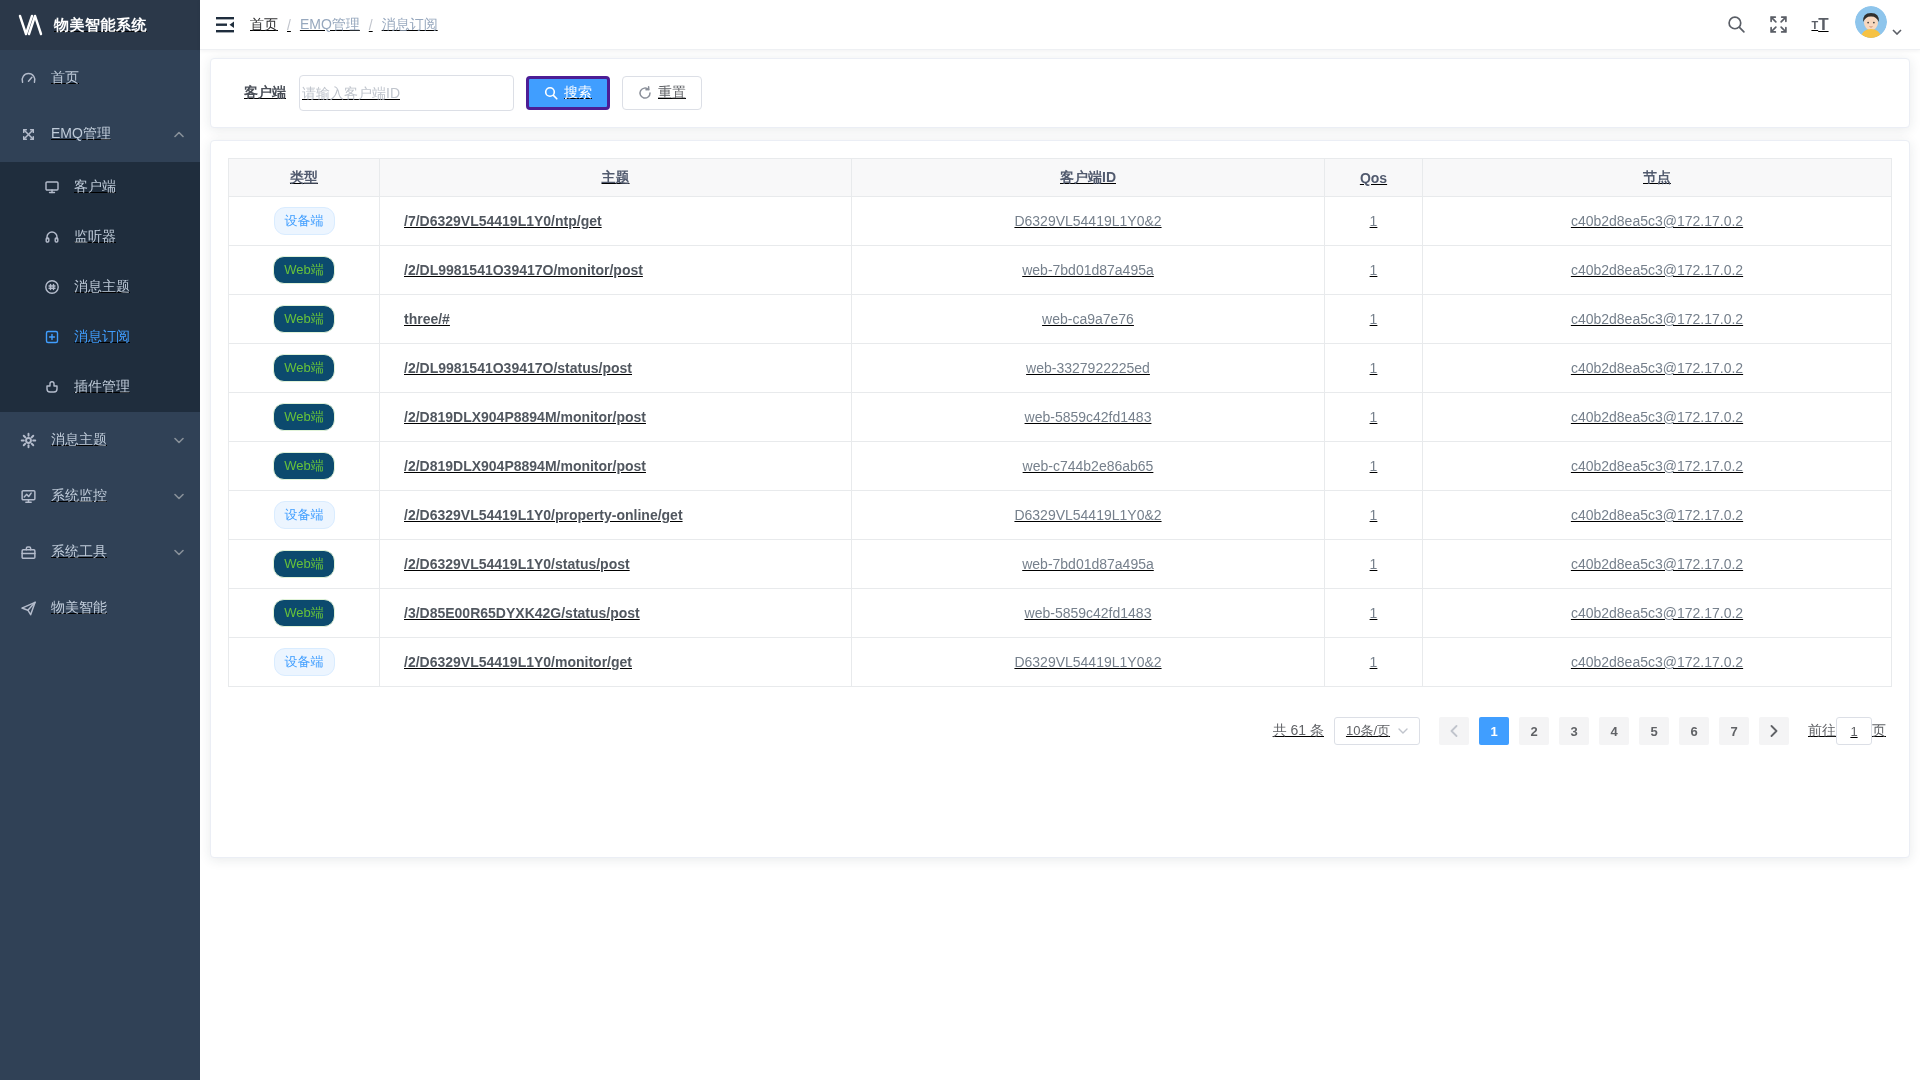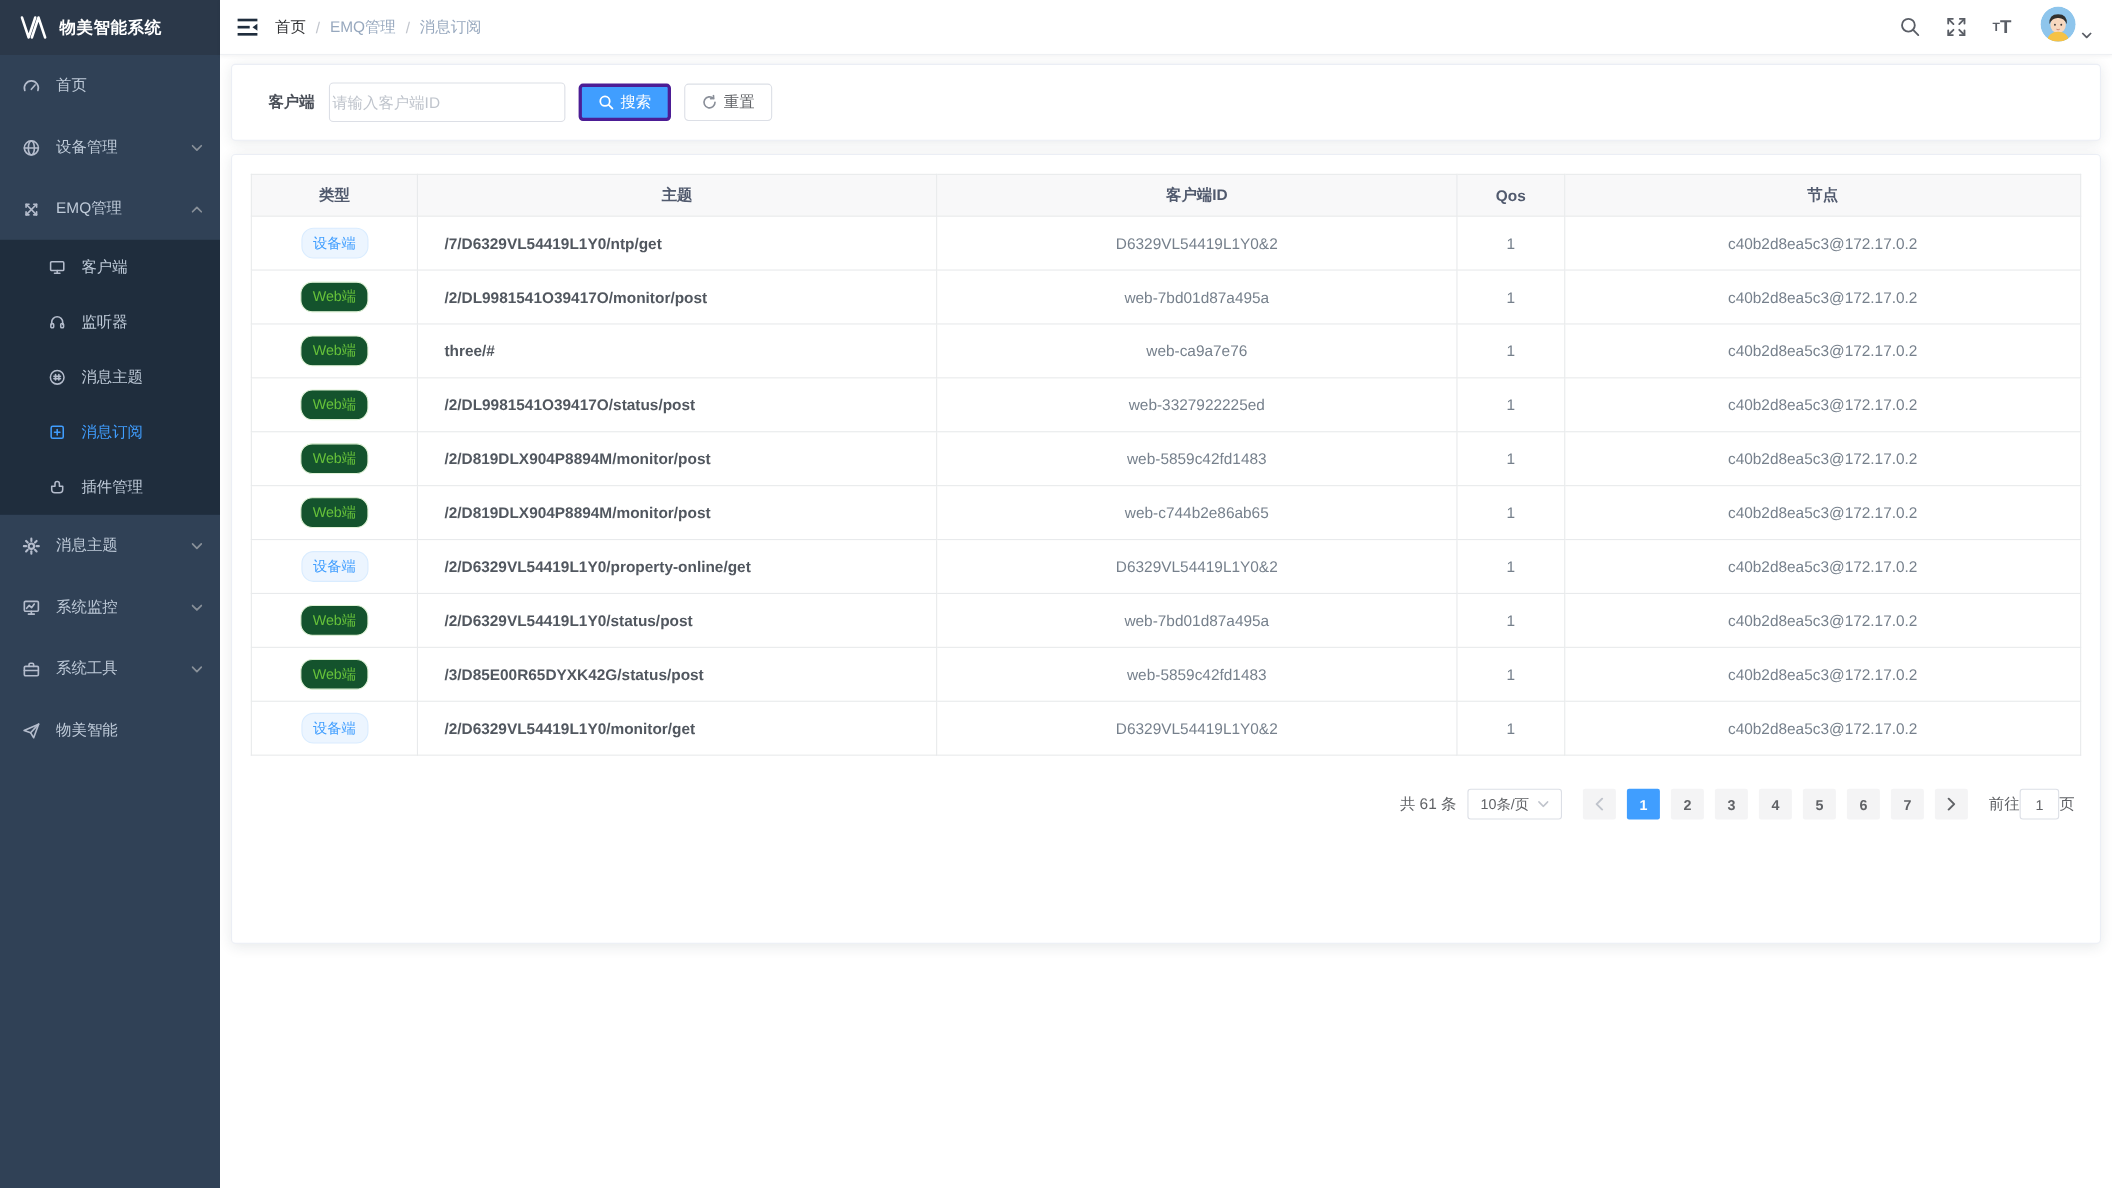--- a/index.html
+++ b/index.html
@@ -1,18 +1,18 @@
 <!DOCTYPE html>
 <html><head>
 <meta charset="utf-8">
 <style>
   * { margin:0; padding:0; box-sizing:border-box; }
   html,body { width:1920px; height:1080px; overflow:hidden; background:#fff;
     font-family:"Liberation Sans","DejaVu Sans",sans-serif; font-size:14px; }
-  .app { display:flex; width:1920px; height:1080px; }
+  .app { display:flex; width:1920px; height:1080px;text-decoration:underline; }
 
   
   .sidebar { width:200px; height:1080px; background:#304156; flex:none; }
   .logo { height:50px; background:#2b3849; display:flex; align-items:center; padding-left:18px; gap:10px; }
   .logo-title { color:#ffffff; font-size:15px; font-weight:bold; letter-spacing:.5px; }
   .menu-item { height:56px; display:flex; align-items:center; padding:0 16px 0 20px; gap:14px;
     color:#bfcbd9; font-size:14px; cursor:pointer; }
   .menu-item .lbl { flex:1; }
   .submenu { background:#1f2d3d; }
   .submenu .menu-item { height:50px; padding-left:44px; }
@@ -53,21 +53,21 @@
   .btn-plain { background:#fff; border:1px solid #dcdfe6; color:#606266; margin-left:12px; }
 
   .table-card { margin:12px 10px 0 10px; height:718px; padding:17px; }
   table { width:100%; border-collapse:collapse; table-layout:fixed; }
   th { background:#f8f8f9; border:1px solid #e8eaec; height:38px; font-size:14px; font-weight:bold;
     color:#515a6e; text-align:center; }
   td { border:1px solid #e8eaec; height:49px; font-size:14px; color:#76808c; text-align:center; }
   td.topic { text-align:left; padding-left:24px; font-weight:bold; color:#51575f; }
   .tag { display:inline-block; height:28px; line-height:26px; padding:0 10px; border-radius:11px; font-size:13px; }
   .tag-device { background:#ecf5ff; border:1px solid #d9ecff; color:#409eff; }
-  .tag-web { background:#14532d; border:1px solid #e1f3d8; color:#67c23a; }
+  .tag-web { background:#0c4a6e; border:1px solid #e1f3d8; color:#67c23a; }
 
   
   .pager { display:flex; align-items:center; justify-content:flex-end; margin-top:30px; padding-right:6px;
     color:#606266; font-size:14px; }
   .pager .total { margin-right:10px; }
   .size-select { width:86px; height:28px; border:1px solid #dcdfe6; border-radius:3px; display:flex;
     align-items:center; justify-content:center; gap:8px; color:#606266; font-size:13px; cursor:pointer; margin-right:14px; background:#fff; }
   .pg-btn { min-width:30px; height:28px; margin:0 5px; background:#f4f4f5; border:none; border-radius:2px;
     color:#606266; font-size:13px; font-weight:bold; cursor:pointer; display:inline-flex; align-items:center;
     justify-content:center; font-family:inherit; }
@@ -92,31 +92,20 @@
     </div>
 
     <div class="menu-item">
       <svg class="ico" width="17" height="17" viewBox="0 0 16 16">
         <path d="M2.4,11.5 A6,6 0 1 1 13.6,11.5"></path>
           <line x1="8" y1="10.5" x2="11.2" y2="6.8"></line>
       </svg>
       <span class="lbl">首页</span>
     </div>
 
-    <div class="menu-item">
-      <svg class="ico" width="17" height="17" viewBox="0 0 16 16">
-        <circle cx="8" cy="8" r="6"></circle>
-          <ellipse cx="8" cy="8" rx="2.6" ry="6"></ellipse>
-          <line x1="2" y1="8" x2="14" y2="8"></line>
-      </svg>
-      <span class="lbl">设备管理</span>
-      <svg class="chev" width="10" height="7" viewBox="0 0 10 7">
-          <polyline points="1,1.5 5,5.5 9,1.5"></polyline>
-        </svg>
-    </div>
 
     <div class="menu-item">
       <svg class="ico" width="17" height="17" viewBox="0 0 16 16">
         <line x1="3.5" y1="3.5" x2="12.5" y2="12.5"></line>
           <line x1="12.5" y1="3.5" x2="3.5" y2="12.5"></line>
         <polyline points="3.5,6 3.5,3.5 6,3.5"></polyline>
           <polyline points="10,3.5 12.5,3.5 12.5,6"></polyline>
         <polyline points="12.5,10 12.5,12.5 10,12.5"></polyline>
           <polyline points="6,12.5 3.5,12.5 3.5,10"></polyline>
       </svg>

